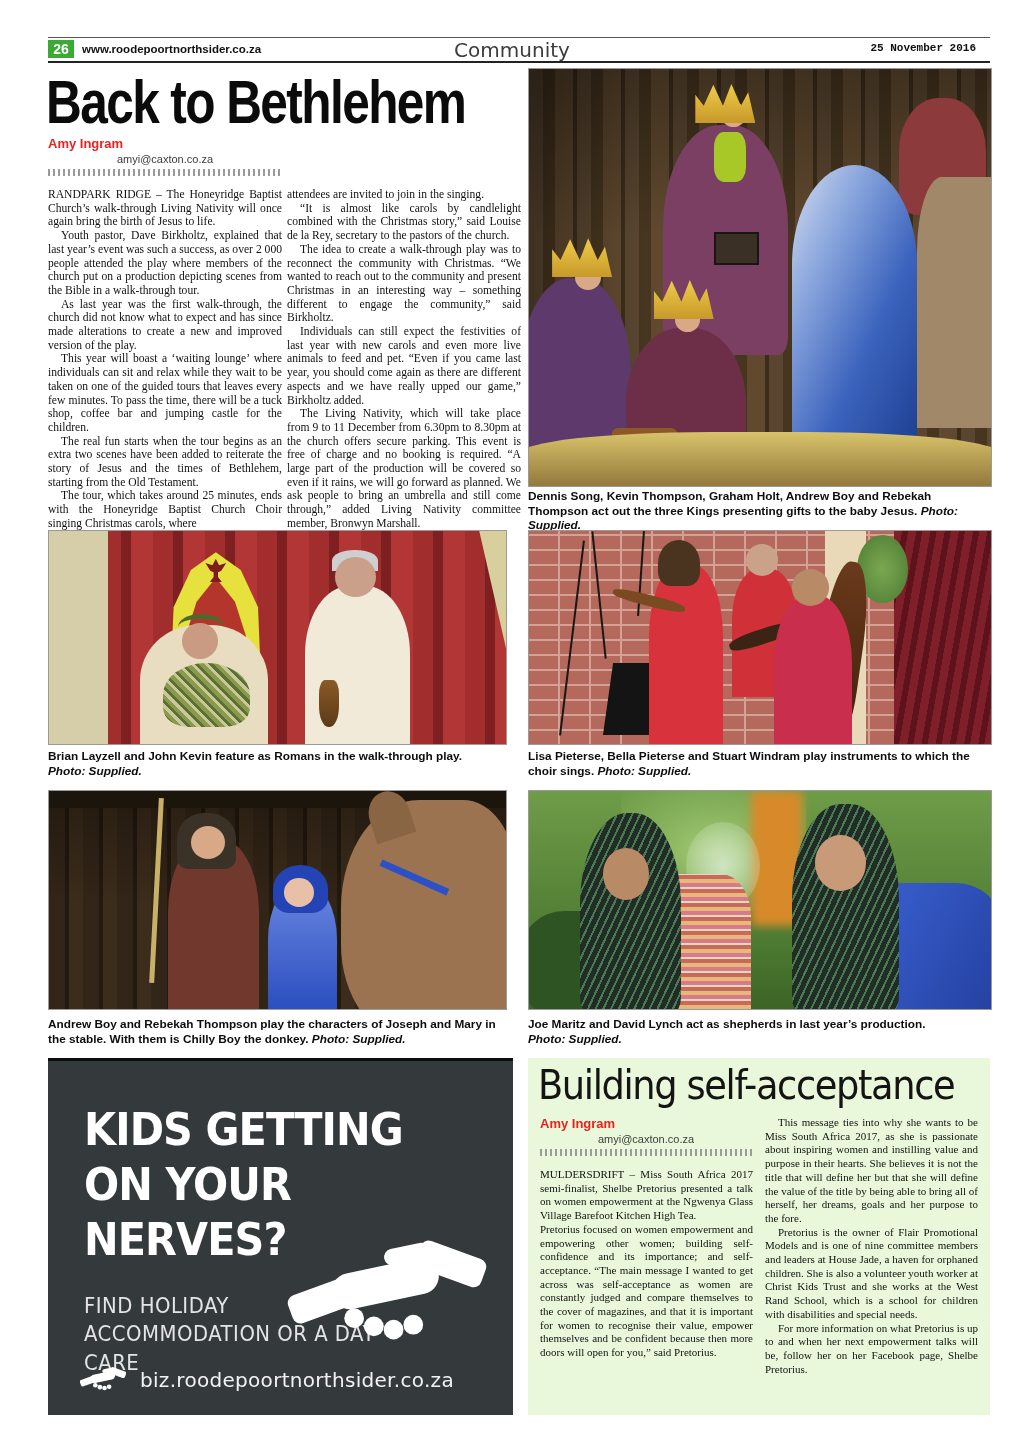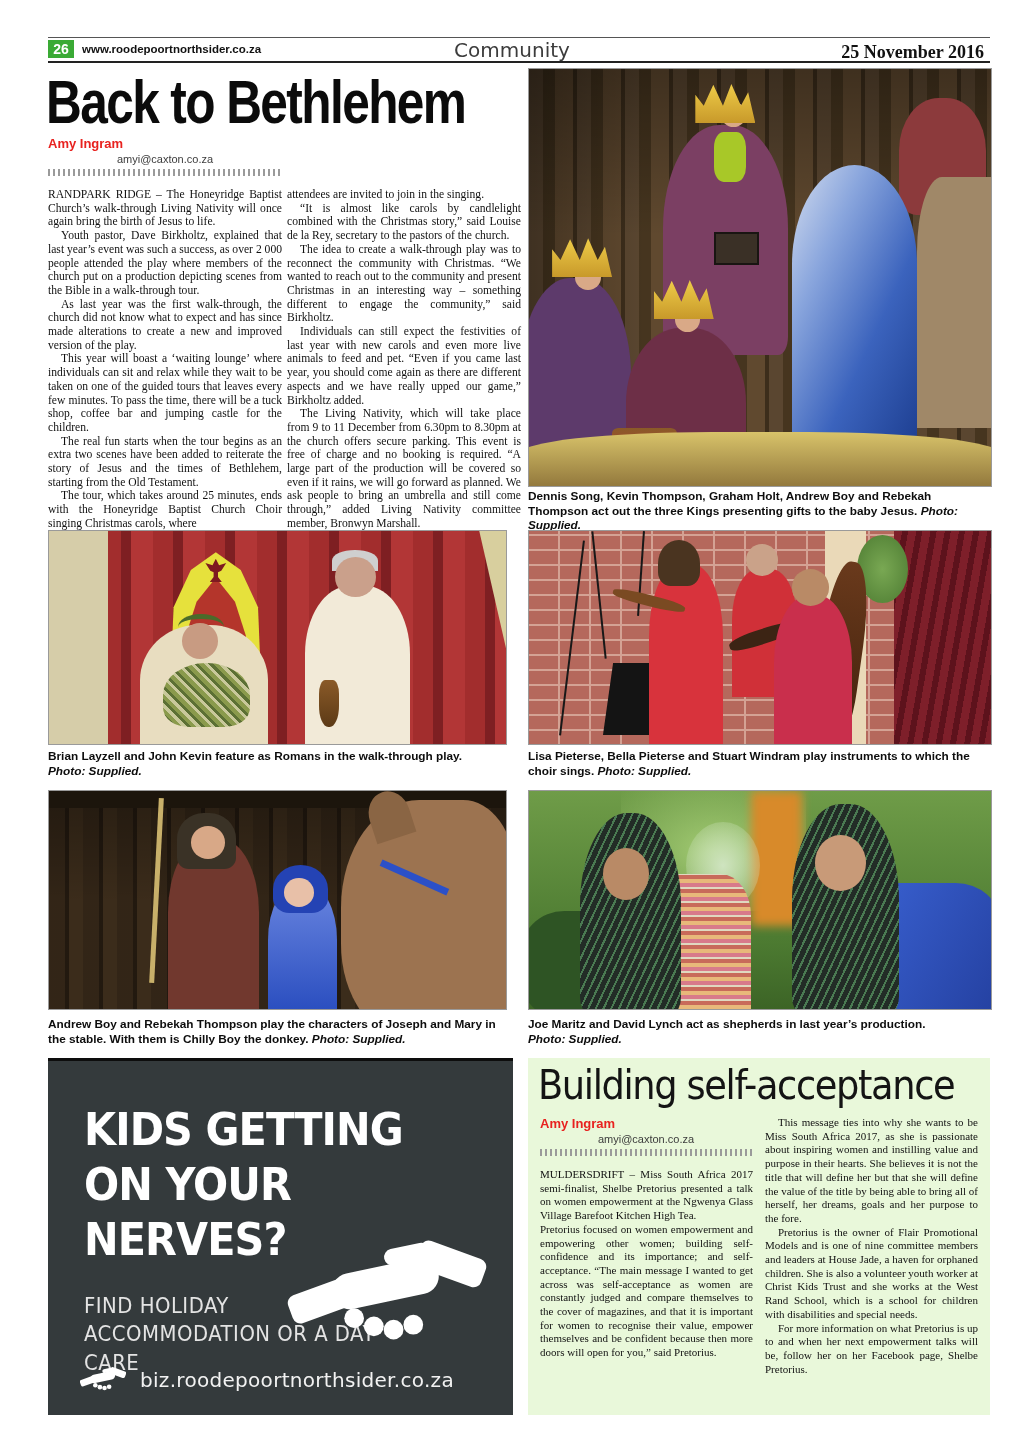--- a/index.html
+++ b/index.html
@@ -8,22 +8,22 @@
   
   .top-rule{position:absolute;left:48px;top:37px;width:942px;height:1px;background:#555;}
   .header-rule{position:absolute;left:48px;top:61px;width:942px;height:2px;background:#222;}
   .pagenum{position:absolute;left:48px;top:40px;width:26px;height:18px;background:#3aaa35;
            color:#fff;font-family:"Liberation Sans",sans-serif;font-weight:bold;font-size:14px;
            text-align:center;line-height:18px;}
   .siteurl{position:absolute;left:82px;top:43px;font-family:"Liberation Sans",sans-serif;
            font-weight:bold;font-size:11.5px;color:#111;}
   .section{position:absolute;left:50%;top:38px;transform:translateX(-50%);
            font-family:"DejaVu Sans",sans-serif;font-size:20px;color:#3c3c3c;letter-spacing:0px;}
-  .issuedate{position:absolute;right:40px;top:42px;font-family:Liberation Serif, serif;
-           font-weight:bold;font-size:18px;}
+  .issuedate{position:absolute;right:48px;top:42px;font-family:Liberation Mono, monospace;
+           font-weight:bold;font-size:11px;}
   
   .headline{position:absolute;left:46px;top:66px;font-family:"Liberation Sans",sans-serif;
             font-weight:900;font-size:62px;letter-spacing:-2px;color:#0b0b0b;
             transform:scaleX(0.80);transform-origin:left top;white-space:nowrap;}
   
   .byline{position:absolute;left:48px;width:234px;}
   .byline .author{color:#e8221f;font-family:"Liberation Sans",sans-serif;font-weight:bold;font-size:13px;}
   .byline .email{color:#3c3c3c;font-family:"Liberation Sans",sans-serif;font-size:11px;margin-top:2px;text-align:center;}
   .byline .dotrule{margin-top:4px;height:7px;
       background:repeating-linear-gradient(90deg,#9a9a9a 0 2px,transparent 2px 5px);}

